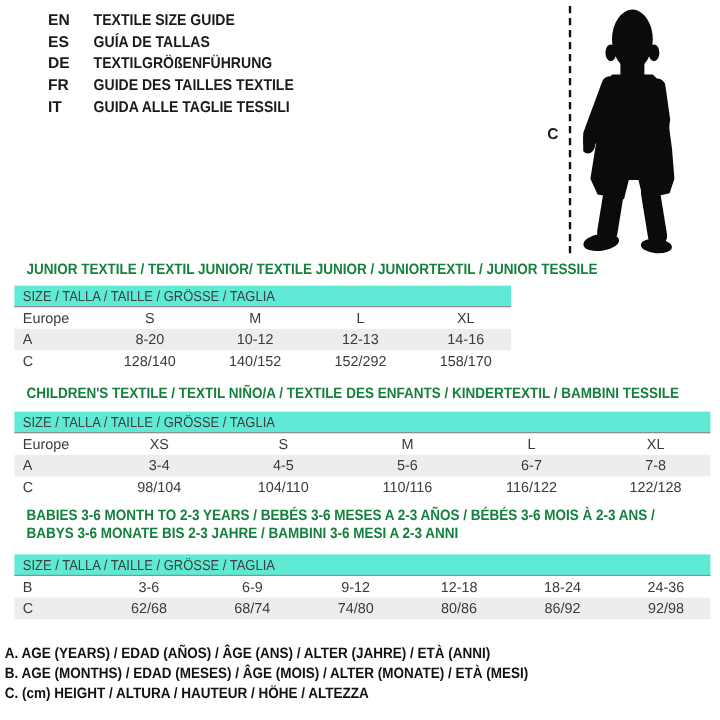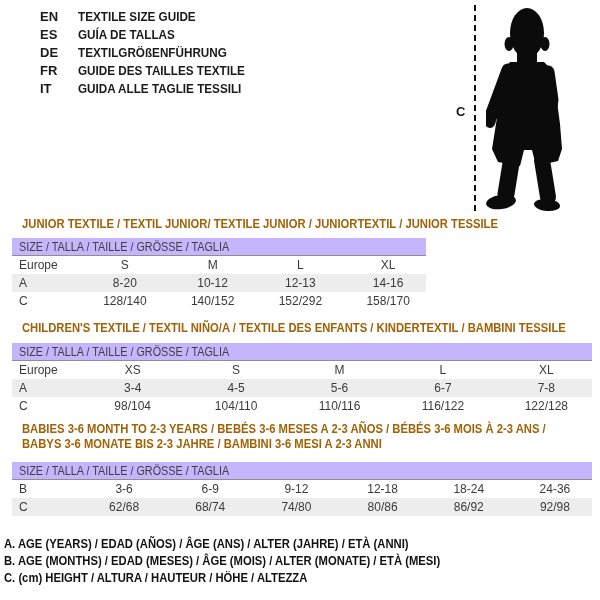--- a/index.html
+++ b/index.html
@@ -13,25 +13,25 @@
   .lang-list{position:absolute;left:20px;top:8px;}
   .lang-row{display:flex;height:18px;line-height:18px;font-weight:bold;font-size:13px;padding-left:20px;}
   .lang-code{width:38px;flex:none;}
 
   
   .height-line{position:absolute;left:474px;top:5px;height:206px;width:0;border-left:2.5px dashed #111;}
   .figure-label{position:absolute;left:456px;top:104px;font-weight:bold;font-size:13px;}
   .baby-svg{position:absolute;left:486px;top:4px;}
 
   
-  .sec-title{position:absolute;left:22px;font-weight:bold;font-size:12.5px;line-height:15px;color:#a16207;}
+  .sec-title{position:absolute;left:22px;font-weight:bold;font-size:12.5px;line-height:15px;color:#15803d;}
 
   
   .tbl{position:absolute;left:12px;font-size:12px;color:#3a3a3a;}
-  .tbl .bar{background:#c4b5fd;height:18px;line-height:18px;padding-left:7px;color:#3f3f3f;
+  .tbl .bar{background:#5eead4;height:18px;line-height:18px;padding-left:7px;color:#3f3f3f;
             border-bottom:1px solid #8f8f8f;box-sizing:border-box;}
   .trow{display:flex;height:18px;line-height:18px;gap:12px;}
   .trow .lbl{width:56px;flex:none;padding-left:7px;text-align:left;}
   .trow .cell{flex:1;text-align:center;}
   .shaded{background:#ededed;}
 
   
   .notes{position:absolute;left:4px;top:536px;font-weight:bold;font-size:12.5px;line-height:17px;color:#111;}
 </style>
 </head>

